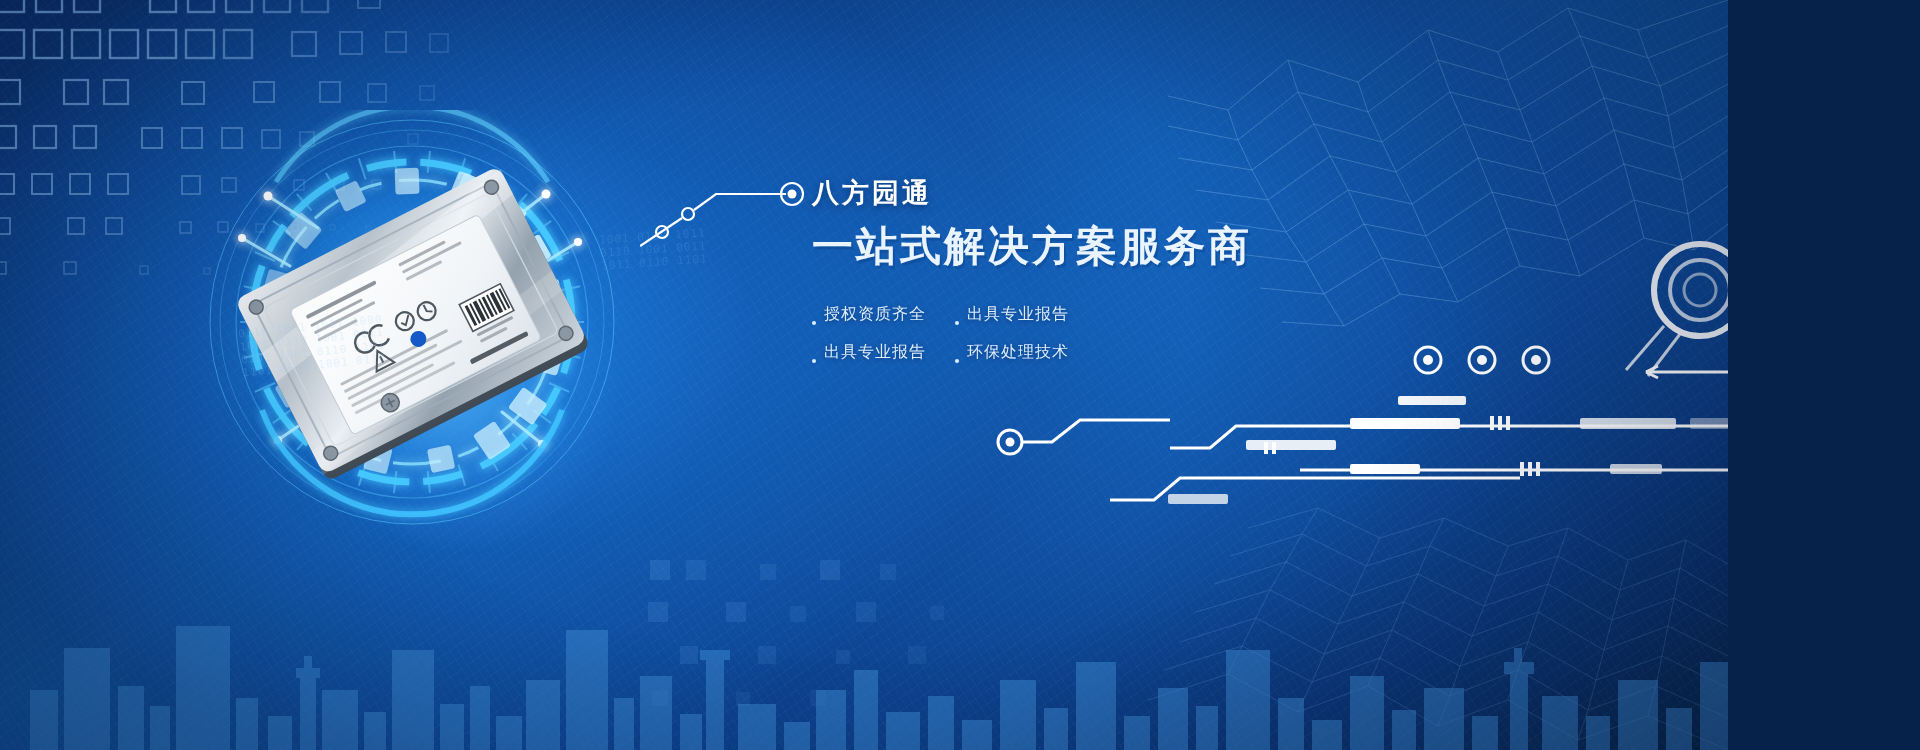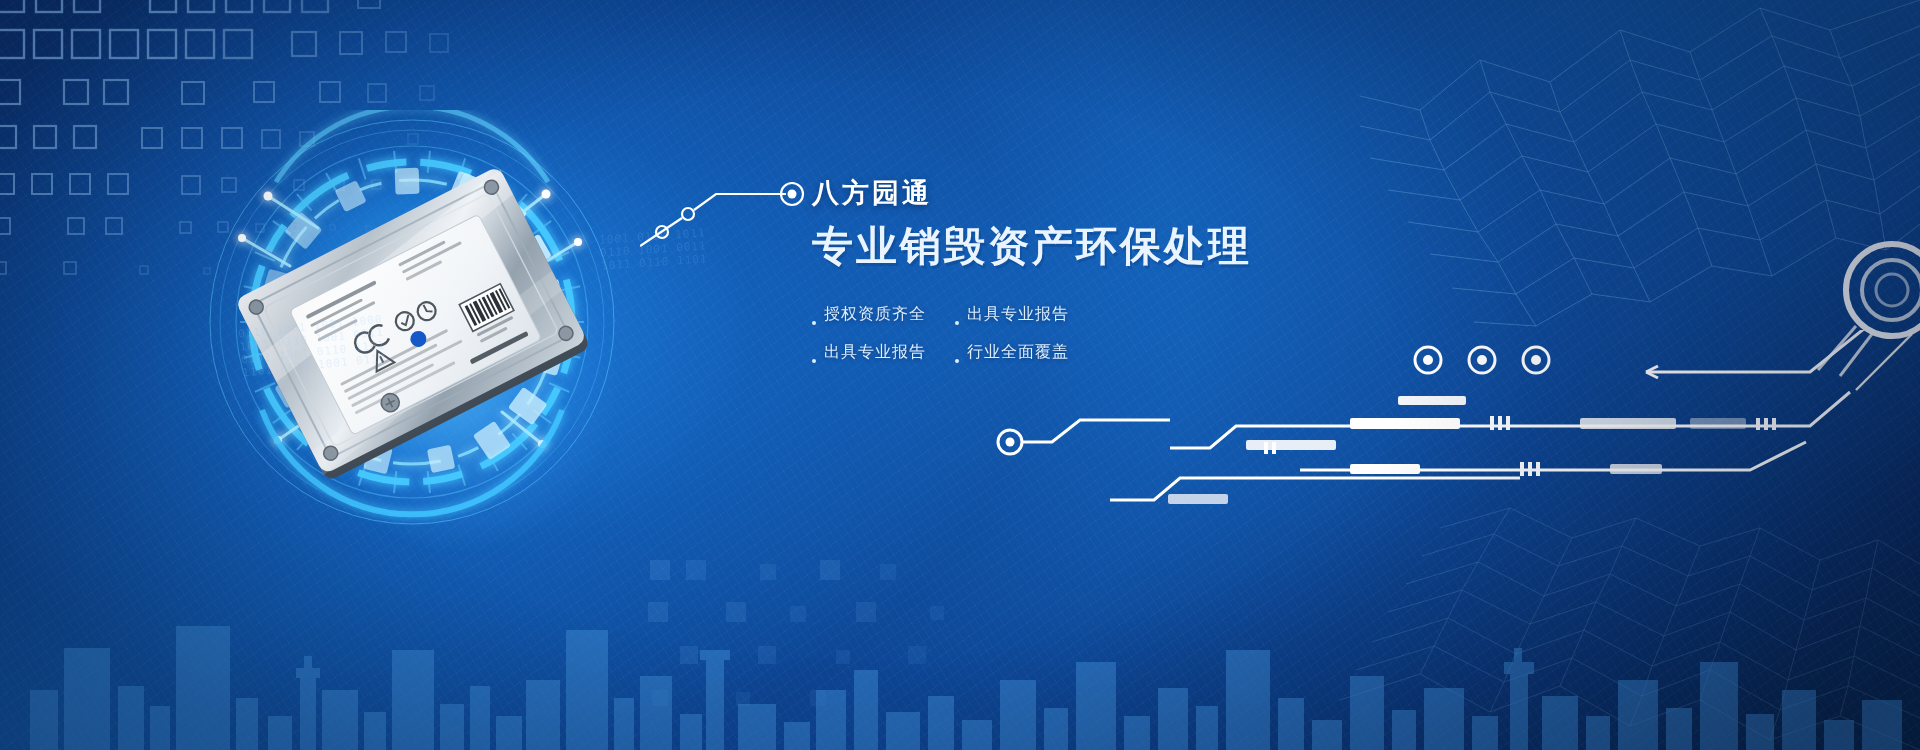--- a/index.html
+++ b/index.html
@@ -1,21 +1,21 @@
 <!DOCTYPE html>
 <html><head>
 <meta charset="utf-8">
 <style>
   * { margin:0; padding:0; box-sizing:border-box; }
   html,body { background:#06224a; }
   body { font-family:"Liberation Sans","DejaVu Sans",sans-serif; }
 
   .banner{
     position:relative;
-    width:1920px; height:750px;
+    width:1728px; height:750px;
     overflow:hidden;
     background:
       radial-gradient(ellipse 900px 700px at 470px 330px, rgba(30,130,225,.95) 0%, rgba(18,95,185,.75) 32%, rgba(10,56,130,.25) 62%, rgba(7,38,95,0) 80%),
       radial-gradient(ellipse 1200px 900px at 1020px 300px, rgba(22,110,205,.85) 0%, rgba(14,74,160,.45) 45%, rgba(8,42,102,0) 78%),
       linear-gradient(155deg, #0a2d66 0%, #0d3f86 22%, #11549f 45%, #0e4690 66%, #092a60 85%, #06203f 100%);
   }
 
   
   .diag-texture{
     position:absolute; inset:0;
@@ -632,35 +632,35 @@
         <rect x="1824" y="190" width="30" height="30"></rect>
         <rect x="1862" y="170" width="40" height="50"></rect>
       </g>
     </svg>
   </div>
 
   <div class="vignette"></div>
 
   <div class="copy">
     <div class="brand">八方园通</div>
-    <div class="subhead">专业销毁资产环保处理</div>
+    <div class="subhead">一站式解决方案服务商</div>
 
     <div class="features">
       <div class="feature">
         <span class="dot"></span>
         <span>授权资质齐全</span>
       </div>
       <div class="feature">
         <span class="dot"></span>
         <span>出具专业报告</span>
       </div>
       <div class="feature">
         <span class="dot"></span>
         <span>出具专业报告</span>
       </div>
       <div class="feature">
         <span class="dot"></span>
-        <span>行业全面覆盖</span>
+        <span>环保处理技术</span>
       </div>
     </div>
   </div>
 
 </div>
 
 </body></html>

